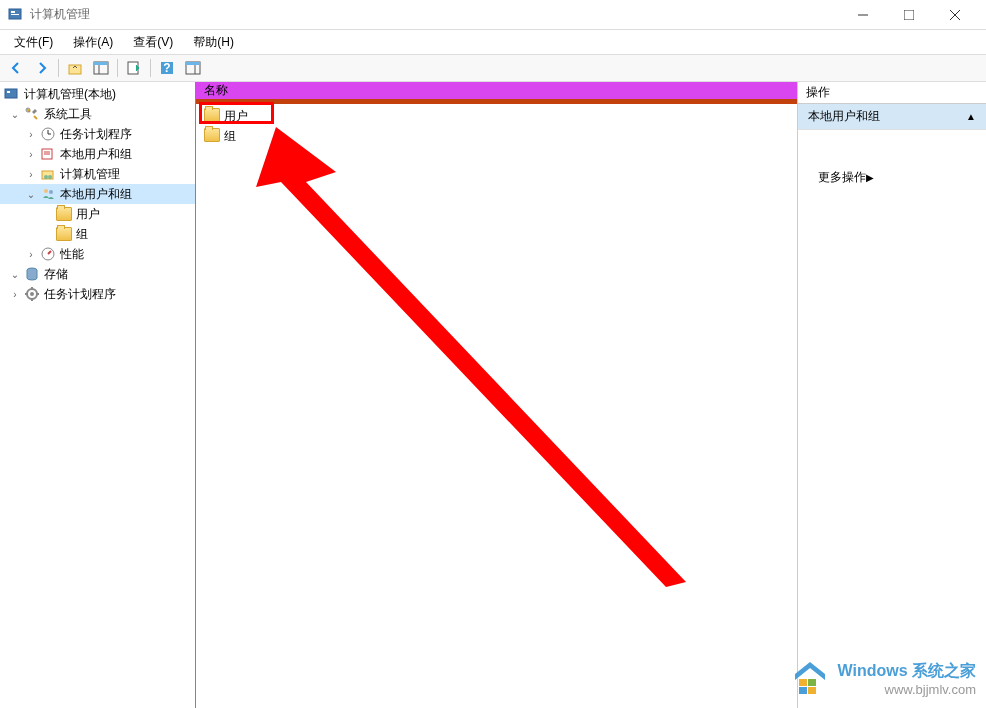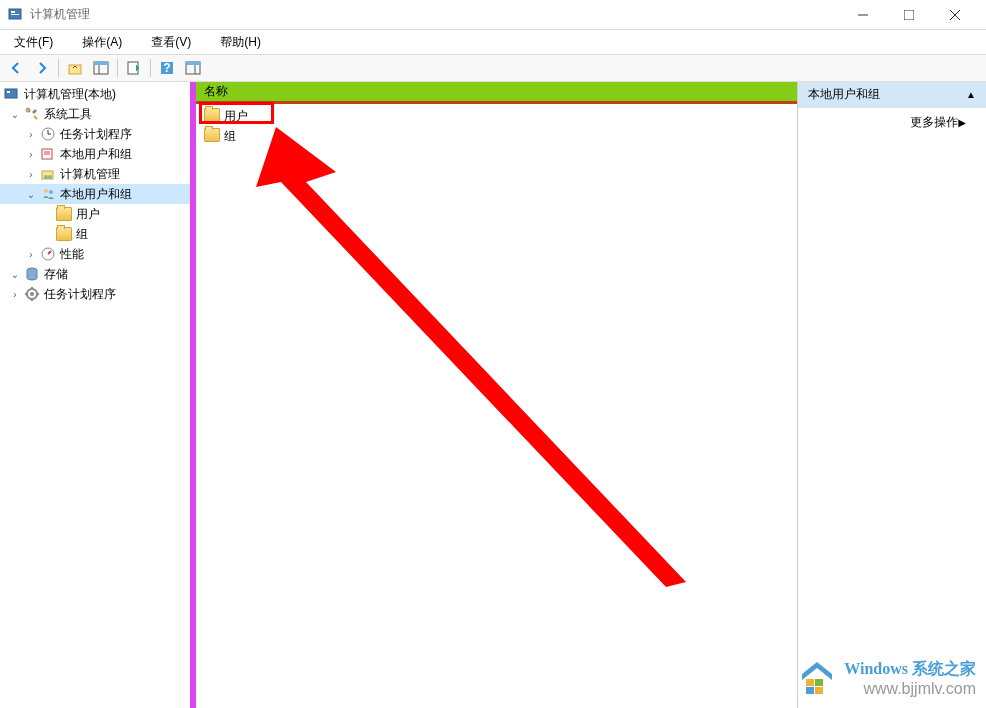--- a/index.html
+++ b/index.html
@@ -4,57 +4,57 @@
   <style>
     * { margin: 0; padding: 0; box-sizing: border-box; font-family: "Microsoft YaHei", "Segoe UI", sans-serif; font-size: 12px; }
     body { width: 986px; height: 708px; background: #fff; position: relative; overflow: hidden; }
     
     .titlebar { height: 30px; display: flex; align-items: center; padding: 0 8px; border-bottom: 1px solid #ddd; }
     .titlebar-icon { width: 16px; height: 16px; margin-right: 6px; }
     .title-text { flex: 1; color: #666; }
     .window-controls { display: flex; gap: 0; }
     .win-btn { width: 46px; height: 28px; display: flex; align-items: center; justify-content: center; color: #666; cursor: pointer; }
     
-    .menubar { height: 24px; display: flex; align-items: center; padding: 0 6px; gap: 13px; }
+    .menubar { height: 24px; display: flex; align-items: center; padding: 0 6px; gap: 4px; }
     .menu-item { padding: 2px 8px; cursor: pointer; }
     
     .toolbar { height: 28px; display: flex; align-items: center; padding: 0 4px; gap: 2px; border-top: 1px solid #ddd; border-bottom: 1px solid #ddd; background: #f8f8f8; }
     .tb-btn { width: 24px; height: 22px; display: flex; align-items: center; justify-content: center; cursor: pointer; border: 1px solid transparent; }
     .tb-sep { width: 1px; height: 18px; background: #ccc; margin: 0 2px; }
     
     .main-area { display: flex; height: calc(100% - 82px); }
     
-    .tree-panel { width: 196px; border-right: 6px solid #d946ef; overflow: auto; padding: 2px 0; }
+    .tree-panel { width: 196px; border-right: 1px solid #d946ef; overflow: auto; padding: 2px 0; }
     .tree-node { display: flex; align-items: center; height: 20px; padding-left: 4px; cursor: pointer; white-space: nowrap; }
     .tree-node.selected { background: #cce8ff; }
     .tree-expand { width: 14px; height: 14px; display: flex; align-items: center; justify-content: center; font-size: 10px; color: #666; }
     .tree-icon { width: 16px; height: 16px; margin: 0 2px; display: flex; align-items: center; justify-content: center; }
     .tree-label { padding: 0 2px; }
     
     .content-panel { flex: 1; border-right: 1px solid #ccc; display: flex; flex-direction: column; position: relative; }
-    .content-header { height: 22px; border-bottom: 3px solid #c2410c; display: flex; align-items: center; padding: 0 8px; background: #84cc16; }
+    .content-header { height: 22px; border-bottom: 5px solid #c2410c; display: flex; align-items: center; padding: 0 8px; background: #d946ef; }
     .content-list { flex: 1; padding: 2px 0; }
     .list-row { display: flex; align-items: center; height: 20px; padding-left: 8px; cursor: pointer; }
     .list-icon { width: 16px; height: 16px; margin-right: 4px; }
     
     .action-panel { width: 188px; display: flex; flex-direction: column; }
     .action-header { height: 22px; border-bottom: 1px solid #ccc; display: flex; align-items: center; padding: 0 8px; background: #fff; }
     .action-section { background: #d4e7f7; padding: 4px 10px; display: flex; justify-content: space-between; align-items: center; border-bottom: 1px solid #e0e0e0; }
-    .action-item { padding: 6px 20px; cursor: pointer; display: flex; justify-content: flex-end; align-items: center; }
+    .action-item { padding: 6px 20px; cursor: pointer; display: flex; justify-content: flex-start; align-items: center; margin-top: 33px; }
     
     .folder-icon { width: 16px; height: 14px; background: linear-gradient(#fce396, #f0c14b); border: 1px solid #d4a531; border-radius: 1px; position: relative; }
     .folder-icon::before { content: ''; position: absolute; top: -3px; left: 0; width: 6px; height: 3px; background: #fce396; border: 1px solid #d4a531; border-bottom: none; border-radius: 1px 1px 0 0; }
     
     .highlight-box { position: absolute; border: 3px solid red; pointer-events: none; }
     .arrow-annotation { position: absolute; pointer-events: none; }
     
     .watermark { position: absolute; right: 10px; bottom: 10px; display: flex; align-items: center; gap: 8px; }
     .wm-text { text-align: right; }
-    .wm-title { font-size: 16px; color: #4a9fd8; font-weight: bold; font-family: Liberation Serif, serif; }
-    .wm-url { font-size: 16px; color: #999; }
+    .wm-title { font-size: 16px; color: #4a9fd8; font-weight: bold; }
+    .wm-url { font-size: 13px; color: #999; }
   </style>
 </head>
 <body>
 
 <div class="titlebar">
   <svg class="titlebar-icon" viewBox="0 0 16 16">
     <rect x="1" y="2" width="12" height="10" fill="#4a7fb5" stroke="#2a5f95"></rect>
     <rect x="3" y="4" width="4" height="2" fill="#fff"></rect>
     <rect x="3" y="7" width="8" height="1" fill="#fff"></rect>
   </svg>
@@ -284,20 +284,23 @@
       <defs>
         <marker id="arrowhead" markerWidth="12" markerHeight="12" refX="2" refY="6" orient="auto">
           <polygon points="0 0, 12 6, 0 12" fill="red"></polygon>
         </marker>
       </defs>
       <polygon points="20,15 80,60 50,70 430,470 410,475 25,70 0,75" fill="red"></polygon>
     </svg>
   </div>
 
   <div class="action-panel">
+    <div class="action-header">
+      <span>操作</span>
+    </div>
     <div class="action-section">
       <span>本地用户和组</span>
       <span style="font-size:10px;">▲</span>
     </div>
     <div class="action-item">
       <span>更多操作</span>
       <span style="font-size:10px;">▶</span>
     </div>
   </div>
 </div>

